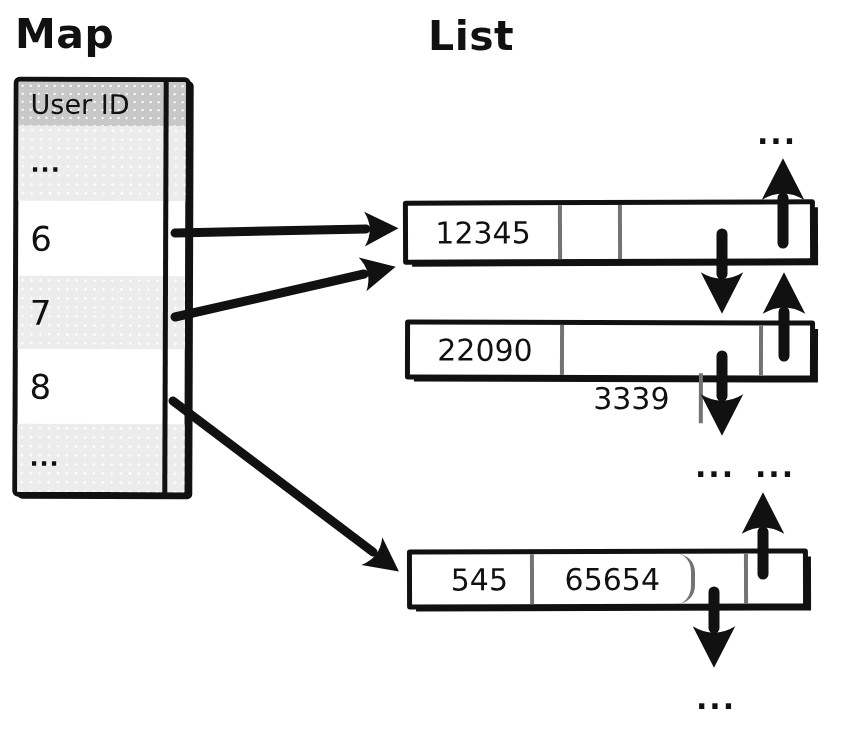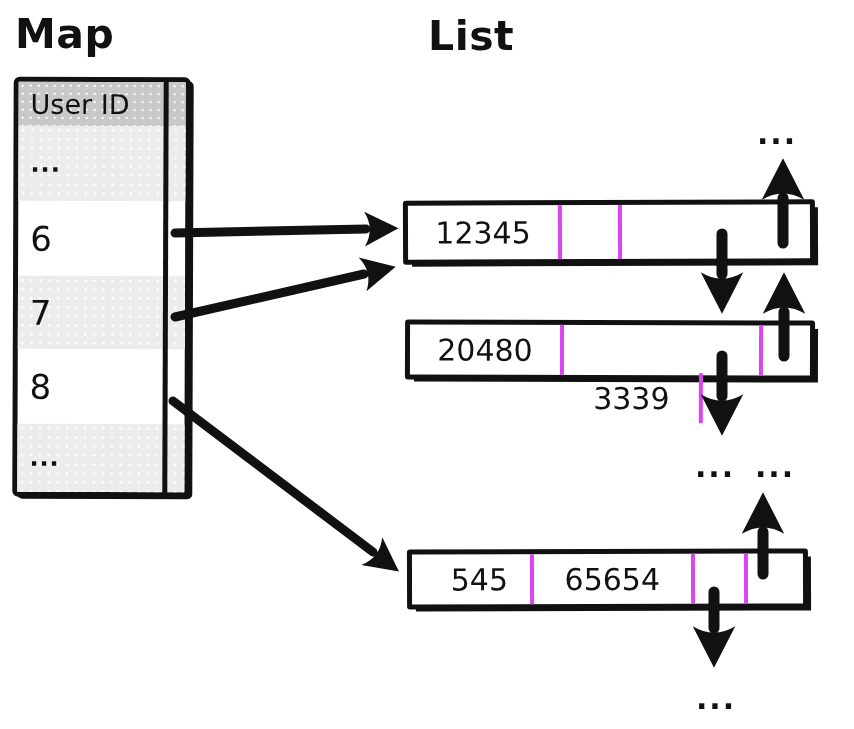--- a/index.html
+++ b/index.html
@@ -78,29 +78,29 @@
     display: flex;
   }
   .node-1 { left: 403px; top: 200px; width: 412px; height: 64px; transform: rotate(-0.2deg); }
   .node-2 { left: 405px; top: 320px; width: 410px; height: 60px; transform: rotate(0.15deg); }
   .node-3 { left: 407px; top: 549px; width: 401px; height: 60px; transform: rotate(-0.15deg); }
   .cell {
     display: flex;
     align-items: center;
     justify-content: center;
     font-size: 30px;
-    border-right: 4px solid #d946ef;
+    border-right: 4px solid #737373;
     height: 100%;
   }
   .cell:last-child { border-right: none; }
   .node-1 .c1 { width: 154px; } .node-1 .c2 { width: 140px; }
   .node-1 .c3 { width: 60px; }  .node-1 .c4 { width: 48px; }
   .node-2 .c1 { width: 154px; } .node-2 .c2 { width: 139px; margin-top: 48px; }
   .node-2 .c3 { width: 60px; }  .node-2 .c4 { width: 47px; }
-  .node-3 .c1 { width: 118px; margin-left: 17px; } .node-3 .c2 { width: 182px; }
+  .node-3 .c1 { width: 118px; margin-left: 17px; } .node-3 .c2 { width: 182px; border-radius: 18px; }
   .node-3 .c3 { width: 60px; }  .node-3 .c4 { width: 62px; }
 
   
   .ellipsis {
     position: absolute;
     font-size: 30px;
     font-weight: bold;
     letter-spacing: 2px;
     line-height: 1;
     transform: translate(-50%, -72%);
@@ -148,21 +148,21 @@
     </div>
   </div>
 
   <div class="node node-1">
     <div class="cell c1">12345</div>
     <div class="cell c3"></div>
     <div class="cell c4"></div>
   </div>
 
   <div class="node node-2">
-    <div class="cell c1">20480</div>
+    <div class="cell c1">22090</div>
     <div class="cell c2">3339</div>
     <div class="cell c3"></div>
     <div class="cell c4"></div>
   </div>
 
   <div class="node node-3">
     <div class="cell c1">545</div>
     <div class="cell c2">65654</div>
     <div class="cell c3"></div>
     <div class="cell c4"></div>

